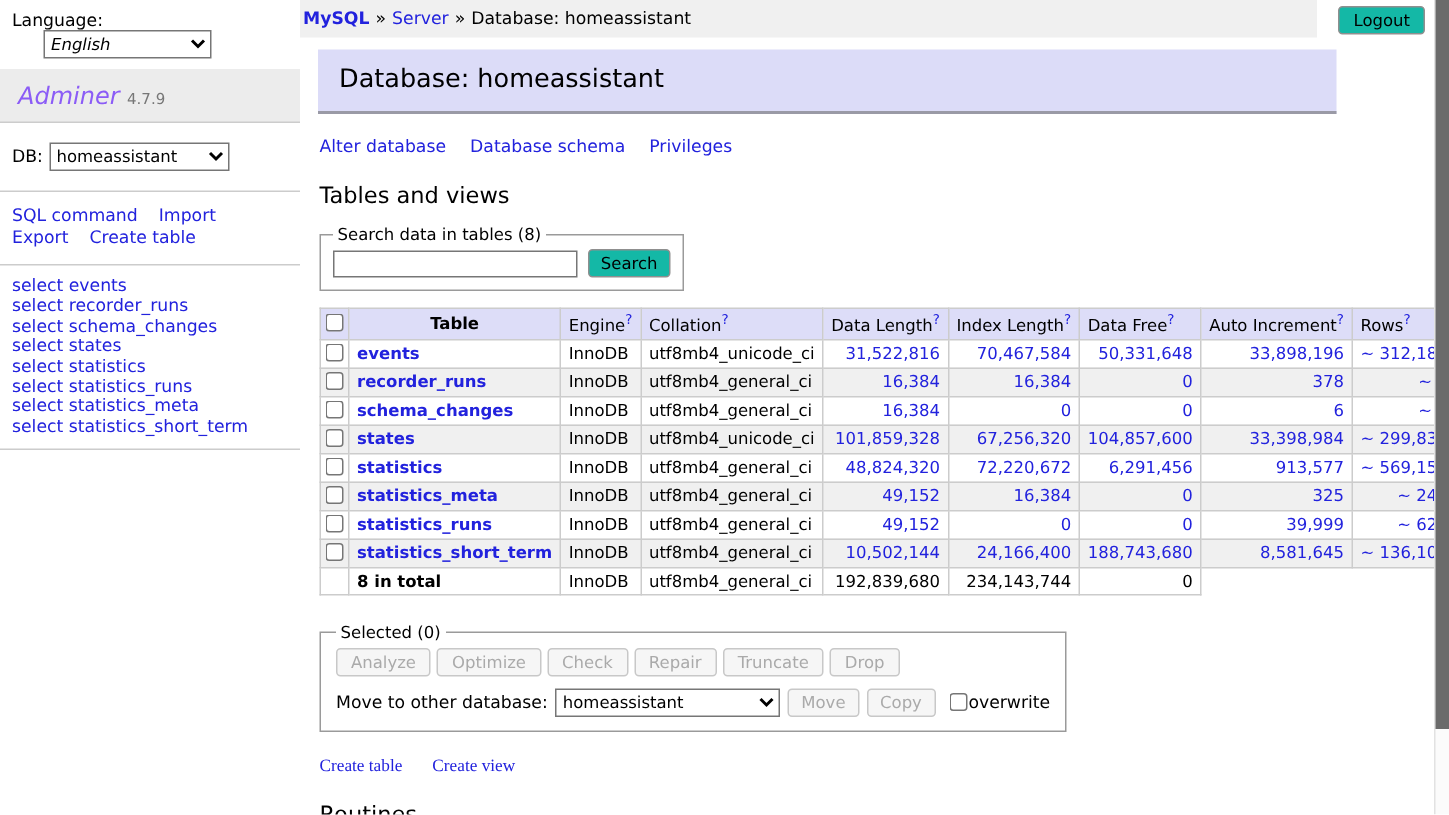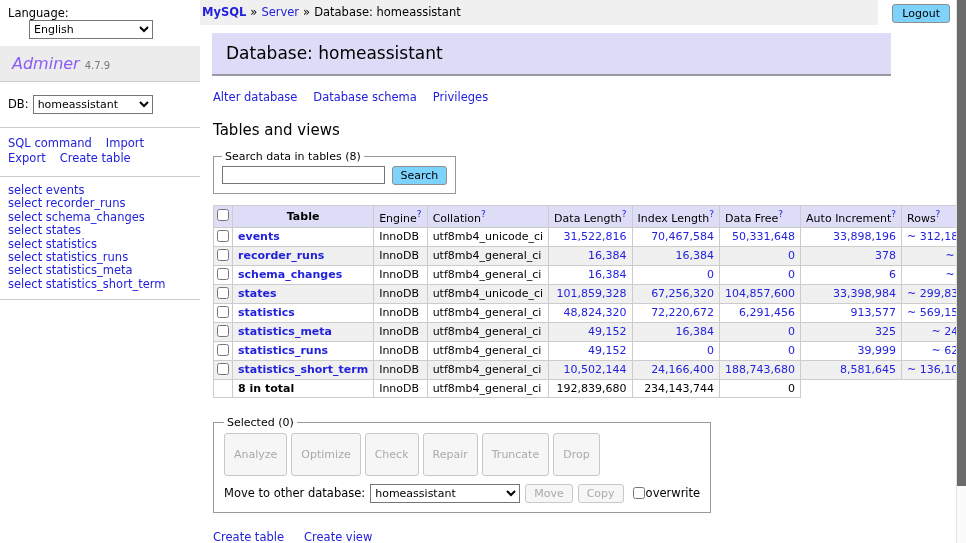--- a/index.html
+++ b/index.html
@@ -15,26 +15,26 @@
   *{box-sizing:border-box;}
   html,body{margin:0;padding:0;}
   body{
     width:966px;height:543px;overflow:hidden;position:relative;
     background:#fff;color:#000;
     font-family:"DejaVu Sans","Liberation Sans",sans-serif;font-size:11px;
   }
   a{color:var(--link);text-decoration:none;cursor:pointer;}
   select{font-family:"DejaVu Sans","Liberation Sans",sans-serif;font-size:11px;border:1px solid #767676;background:#fff;height:19px;}
   button{font-family:"DejaVu Sans","Liberation Sans",sans-serif;font-size:11px;
-    background:#7dd3fc;border:1px solid #8f8f8f;border-radius:3px;padding:2px 8px;color:#000;}
+    background:#14b8a6;border:1px solid #8f8f8f;border-radius:3px;padding:2px 8px;color:#000;}
   button:disabled{color:#aaa;border-color:#c8c8c8;background:#f6f6f6;}
   
   #sidebar{position:absolute;left:0;top:0;width:200px;}
   .lang-row{padding:6px 0 0 8px;font-size:11.5px;}
-  .lang-row select{width:124px;margin-left:21px;}
+  .lang-row select{width:112px;margin-left:21px;font-style:italic;}
   .app-band{margin-top:7px;background:var(--side-band);border-bottom:1px solid var(--border);padding:8px 0 8px 12px;}
   .app-title{font-size:16px;font-style:italic;color:#8b5cf6;}
   .app-version{font-size:10px;color:#777;margin-left:5px;}
   .db-row{padding:13px 8px;border-bottom:1px solid var(--border);font-size:11.5px;}
   .db-row select{width:120px;margin-left:4px;}
   .side-actions{padding:8px 8px 10px 8px;border-bottom:1px solid var(--border);width:200px;font-size:11.5px;line-height:1.3;}
   .side-actions a{margin-right:14px;white-space:nowrap;display:inline-block;}
   .side-tables{padding:7px 8px 8px 8px;border-bottom:1px solid var(--border);}
   .side-tables div{line-height:12.4px;}
   .side-tables a{font-size:11.5px;}
@@ -71,27 +71,27 @@
   tr.total td.blank{border:none;}
   td.c-name{min-width:118px;}
   td.c-engine,th.c-engine{min-width:40px;}
   td.c-coll{min-width:96px;}
   td.c-dl{min-width:70px;}td.c-il{min-width:72px;}td.c-df{min-width:62px;}
   td.c-ai{min-width:78px;}td.c-rows{min-width:60px;}
   .bold{font-weight:bold;}
   input[type=checkbox]{width:12px;height:12px;margin:1px;}
   
   .sel-fieldset{margin-top:18px;padding:4px 10px 9px 10px;}
-  .sel-buttons button{margin-right:4px;padding:14px 9px;}
+  .sel-buttons button{margin-right:4px;padding:2px 9px;}
   .move-row{margin-top:8px;font-size:11.5px;display:flex;align-items:center;}
   .move-row select{width:150px;margin-left:5px;}
   .move-row button{margin-left:5px;}
   .move-row label{margin-left:8px;display:flex;align-items:center;font-size:11.5px;}
   
-  .create-links{margin-top:17px;font-size:11.5px;}
+  .create-links{margin-top:17px;font-size:11.5px;font-family:Liberation Serif, serif;}
   .create-links a{margin-right:20px;}
   
   #scrollbar{position:absolute;right:0;top:0;width:10px;height:543px;background:#fbfbfb;border-left:1px solid #e2e2e2;}
   #scroll-thumb{position:absolute;right:0;top:0;width:9px;height:486px;background:var(--thumb);}
 </style>
 </head>
 <body>
 
 <div id="sidebar">
   <div class="lang-row">

